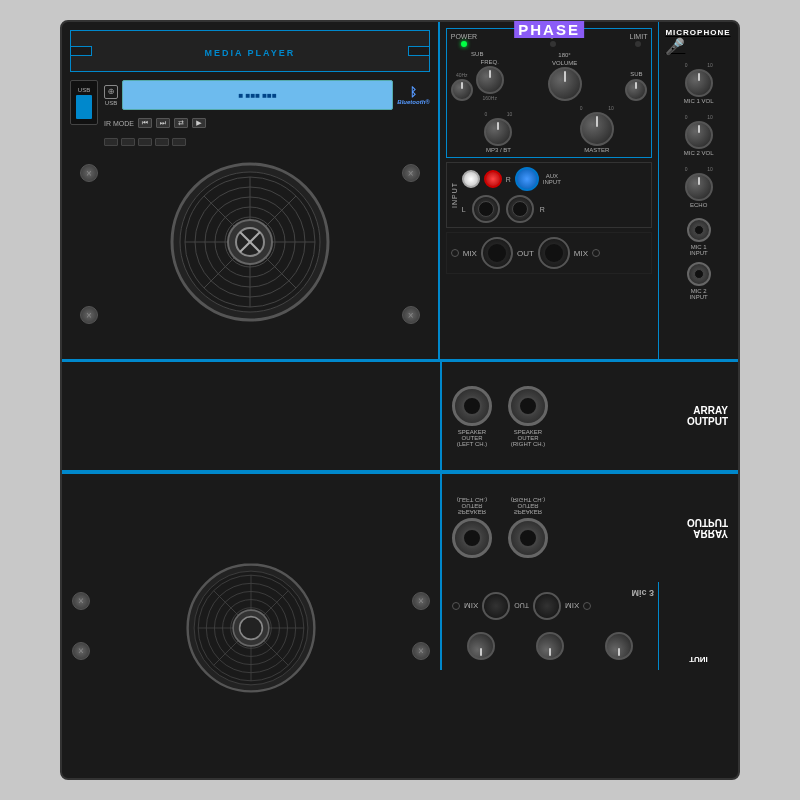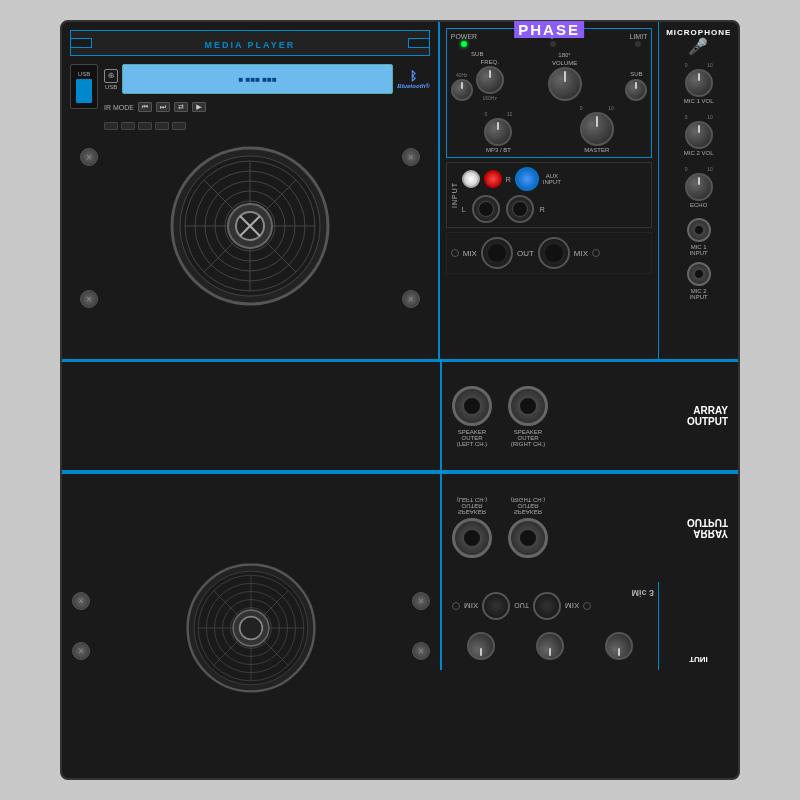--- a/index.html
+++ b/index.html
@@ -36,21 +36,21 @@
       height: 340px;
       border-right: 2px solid #0088cc;
       padding: 8px;
       position: relative;
     }
 
     .media-player-header {
       background: #222;
       border: 1px solid #0088cc;
       text-align: center;
-      padding: 3px;
+      padding: 11px;
       margin-bottom: 8px;
       position: relative;
     }
     .media-player-header::before,
     .media-player-header::after {
       content: '';
       position: absolute;
       top: 50%;
       transform: translateY(-50%);
       width: 20px;
@@ -597,21 +597,21 @@
           <div style="width:32px;height:32px;border-radius:50%;background:radial-gradient(circle,#333 0%,#111 100%);border:2px solid #555;display:flex;align-items:center;justify-content:center;">
             <div style="width:18px;height:18px;border-radius:50%;background:#111;"></div>
           </div>
           <span class="mix-label">MIX</span>
           <div class="mix-indicator"></div>
         </div>
       </div>
     </div>
 
     <div style="width:80px;border-left:1px solid #0088cc;padding:6px;display:flex;flex-direction:column;gap:6px;position:relative;">
-      <div style="text-align:center;">
+      <div style="text-align:left;text-decoration:underline;">
         <div style="color:white;font-size:8px;font-weight:bold;letter-spacing:1px;">MICROPHONE</div>
         <div style="color:white;font-size:16px;">🎤</div>
       </div>
 
       <div class="mic-vol-container">
         <div style="display:flex;justify-content:space-between;width:28px;">
           <span style="color:#777;font-size:5px;">0</span>
           <span style="color:#777;font-size:5px;">10</span>
         </div>
         <div class="knob knob-md"></div>

